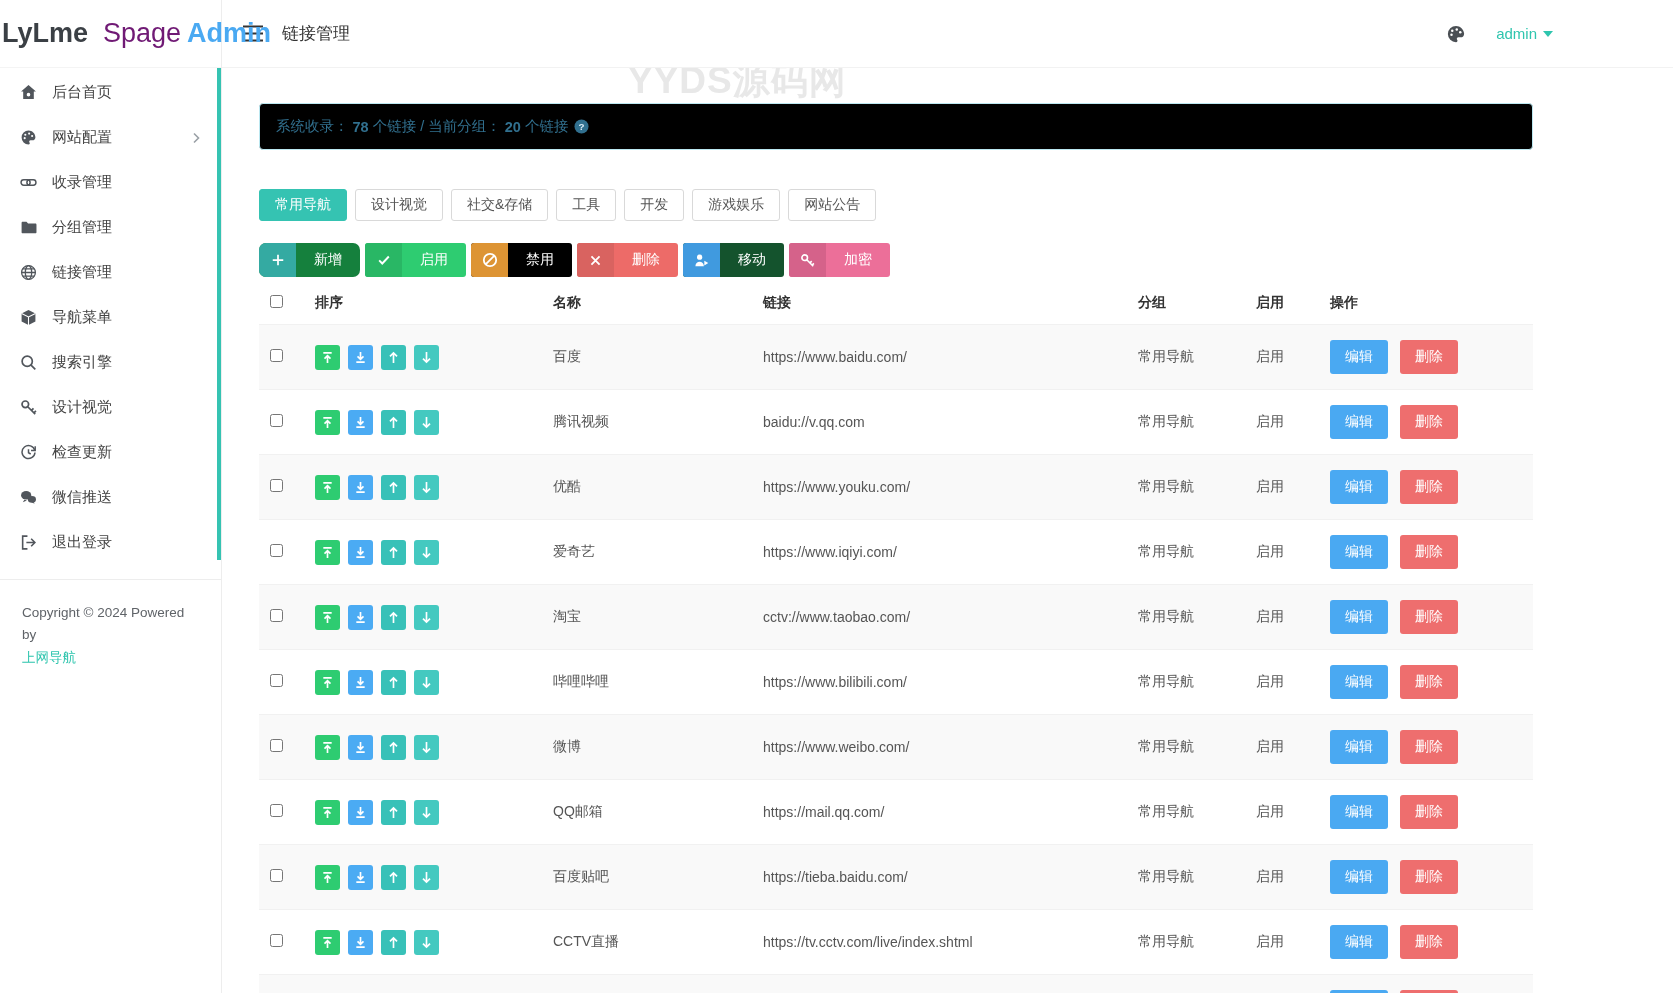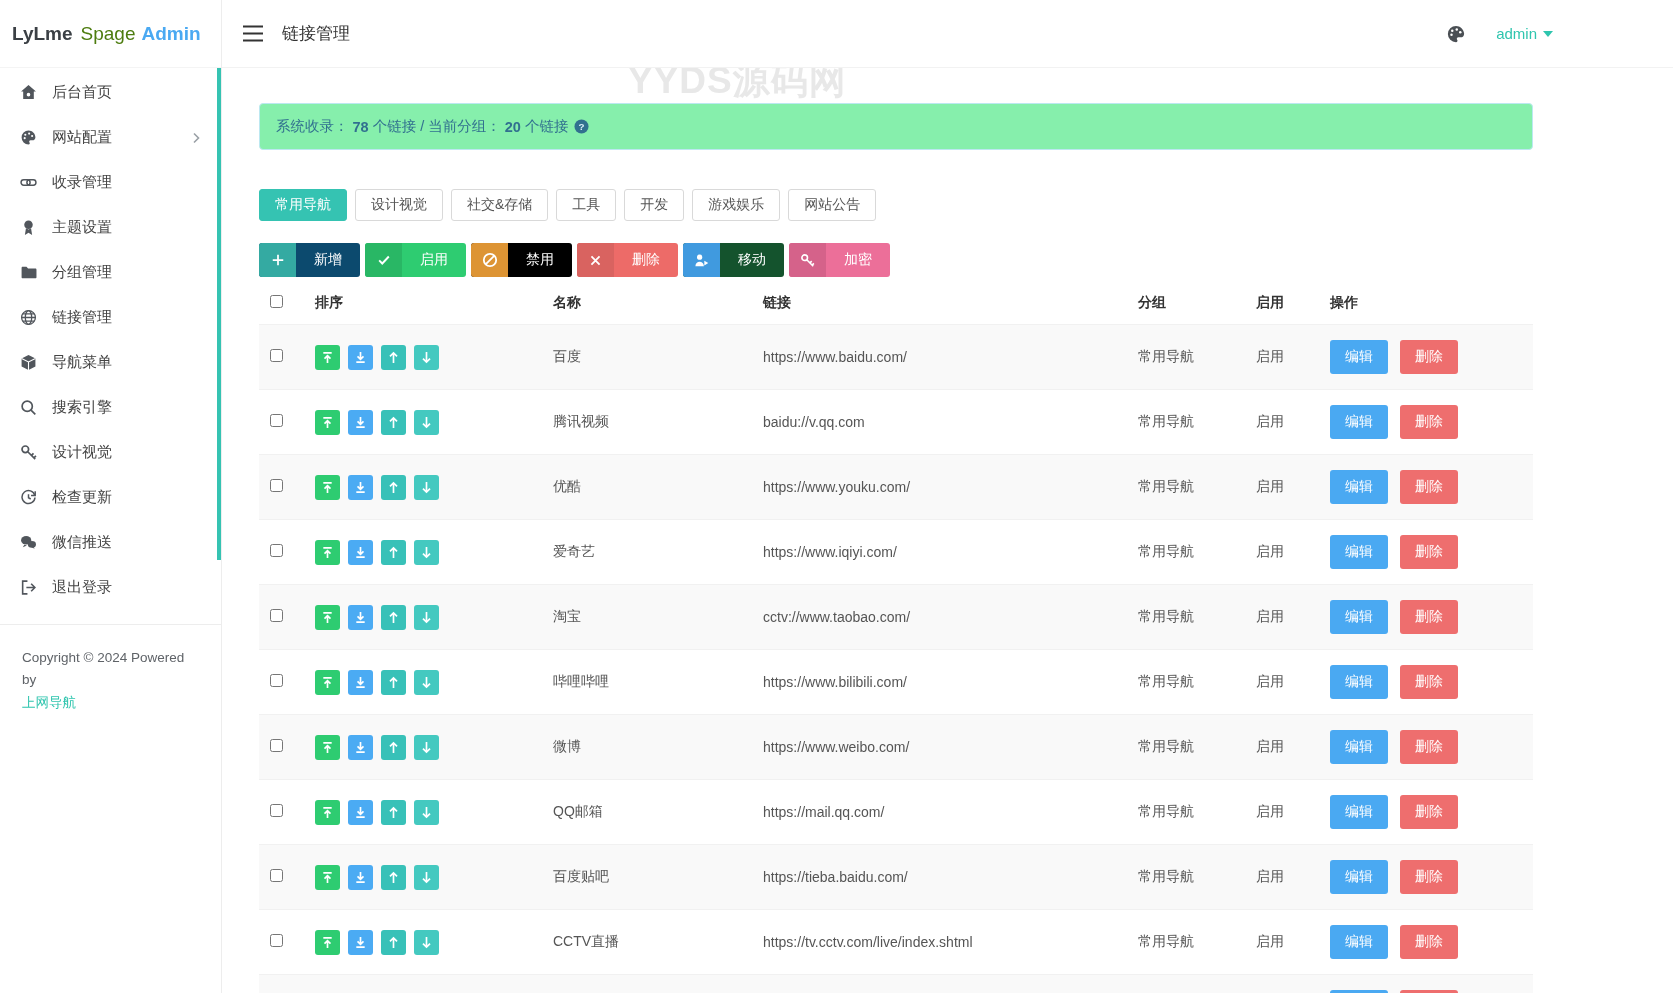--- a/index.html
+++ b/index.html
@@ -17,25 +17,25 @@
   
   .sidebar {
     position: absolute; left: 0; top: 0; width: 222px; height: 100%;
     background: #fff; border-right: 1px solid #ededed; z-index: 6;
   }
   .sidebar-scrollbar {
     position: absolute; right: 0px; top: 68px; width: 4px; height: 492px;
     background: #35c3b2; z-index: 7;
   }
   .logo {
-    height: 68px; display: flex; align-items: center; padding-left: 12px;
-    font-size: 19px; white-space: nowrap; border-bottom: 1px solid #f4f4f4;
+    height: 68px; display: flex; align-items: center; padding-left: 2px;
+    font-size: 27px; white-space: nowrap; border-bottom: 1px solid #f4f4f4;
   }
   .logo .b1 { font-weight: bold; color: #3b4045; }
-  .logo .b2 { color: #4d7c0f; margin-left: 8px; }
+  .logo .b2 { color: #701a75; margin-left: 15px; }
   .logo .b3 { color: #4aa9f2; font-weight: bold; margin-left: 6px; }
   .menu { padding-top: 2px; }
   .menu-item {
     height: 45px; display: flex; align-items: center; padding: 0 20px;
     font-size: 15px; color: #444; cursor: pointer;
   }
   .menu-item .mi-icon {
     width: 17px; height: 17px; margin-right: 15px; color: #51565c;
     display: inline-flex; align-items: center; justify-content: center; flex: 0 0 17px;
   }
@@ -63,21 +63,21 @@
     color: #2fc5ae; font-size: 15px; cursor: pointer;
     display: inline-flex; align-items: center; gap: 6px;
   }
   .user-dd .caret svg { width: 10px; height: 6px; display: block; }
   
   .main {
     position: absolute; left: 222px; top: 68px; right: 0; bottom: 0;
     padding: 35px 140px 0 37px; z-index: 2;
   }
   .alert-info {
-    background: #86efac; border: 1px solid #bce8f1; color: #31708f;
+    background: #000000; border: 1px solid #bce8f1; color: #31708f;
     border-radius: 4px; padding: 13px 16px; font-size: 14.5px;
     display: flex; align-items: center; margin-bottom: 39px;
   }
   .alert-info b { margin: 0 4px; }
   .alert-info .q-icon { margin-left: 6px; display: inline-flex; cursor: pointer; }
   .alert-info .q-icon svg { width: 15px; height: 15px; }
   
   .tabs { display: flex; flex-wrap: wrap; }
   .tab {
     padding: 6px 15px; font-size: 14px; color: #555; background: #fff;
@@ -171,30 +171,20 @@
     <span class="mi-icon">
           <svg viewBox="0 0 16 16" fill="none" stroke="currentColor" stroke-width="1.4">
             <rect x="1" y="5.5" width="8.5" height="5" rx="2.5"></rect>
             <rect x="6.5" y="5.5" width="8.5" height="5" rx="2.5"></rect>
           </svg>
         </span>
     <span>收录管理</span>
 
   </div>
 
-  <div class="menu-item">
-    <span class="mi-icon">
-          <svg viewBox="0 0 16 16" fill="currentColor">
-            <circle cx="8" cy="5.5" r="4"></circle>
-            <path d="M5.6 8.8 4.6 15l3.4-2 3.4 2-1-6.2-2.4 1z"></path>
-          </svg>
-        </span>
-    <span>主题设置</span>
-
-  </div>
 
   <div class="menu-item">
     <span class="mi-icon">
           <svg viewBox="0 0 16 16">
             <path fill="currentColor" d="M1.5 3.5c0-.6.4-1 1-1h3.6l1.5 1.8h6.9c.6 0 1 .4 1 1v7.2c0 .6-.4 1-1 1h-12c-.6 0-1-.4-1-1v-9z"></path>
           </svg>
         </span>
     <span>分组管理</span>
 
   </div>
@@ -341,21 +331,21 @@
   <button class="tab">工具</button>
 
   <button class="tab">开发</button>
 
   <button class="tab">游戏娱乐</button>
 
   <button class="tab">网站公告</button>
 </div>
 
   <div class="toolbar">
-  <button class="tb-btn" style="background: #0c4a6e;">
+  <button class="tb-btn" style="background: #15803d; border-radius: 7px;">
     <span class="tb-icon" style="background: rgb(52, 170, 162);">
           <svg viewBox="0 0 16 16" width="14" height="14" fill="none" stroke="#fff" stroke-width="2">
             <path d="M8 2v12M2 8h12"></path>
           </svg>
         </span>
     <span class="tb-label">新增</span>
   </button>
 
   <button class="tb-btn" style="background: rgb(46, 204, 113);">
     <span class="tb-icon" style="background: rgb(41, 183, 101);">

